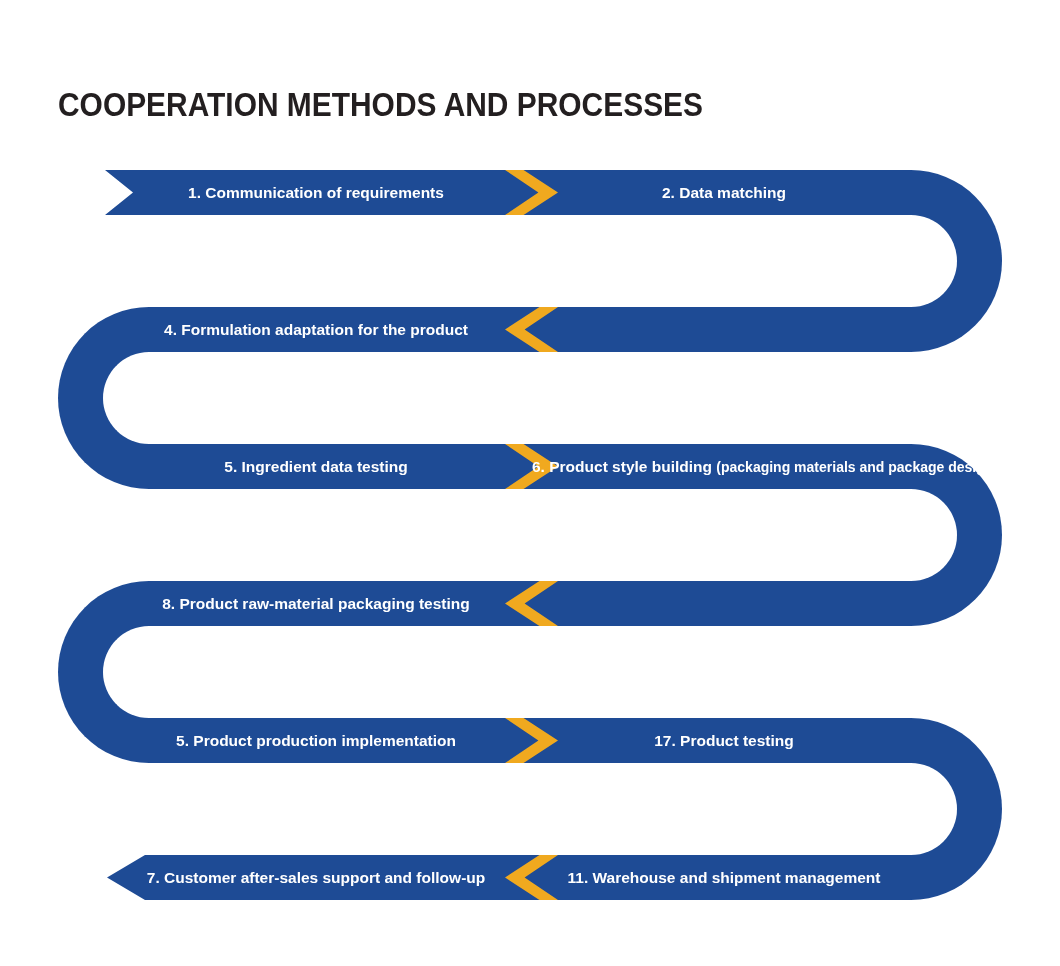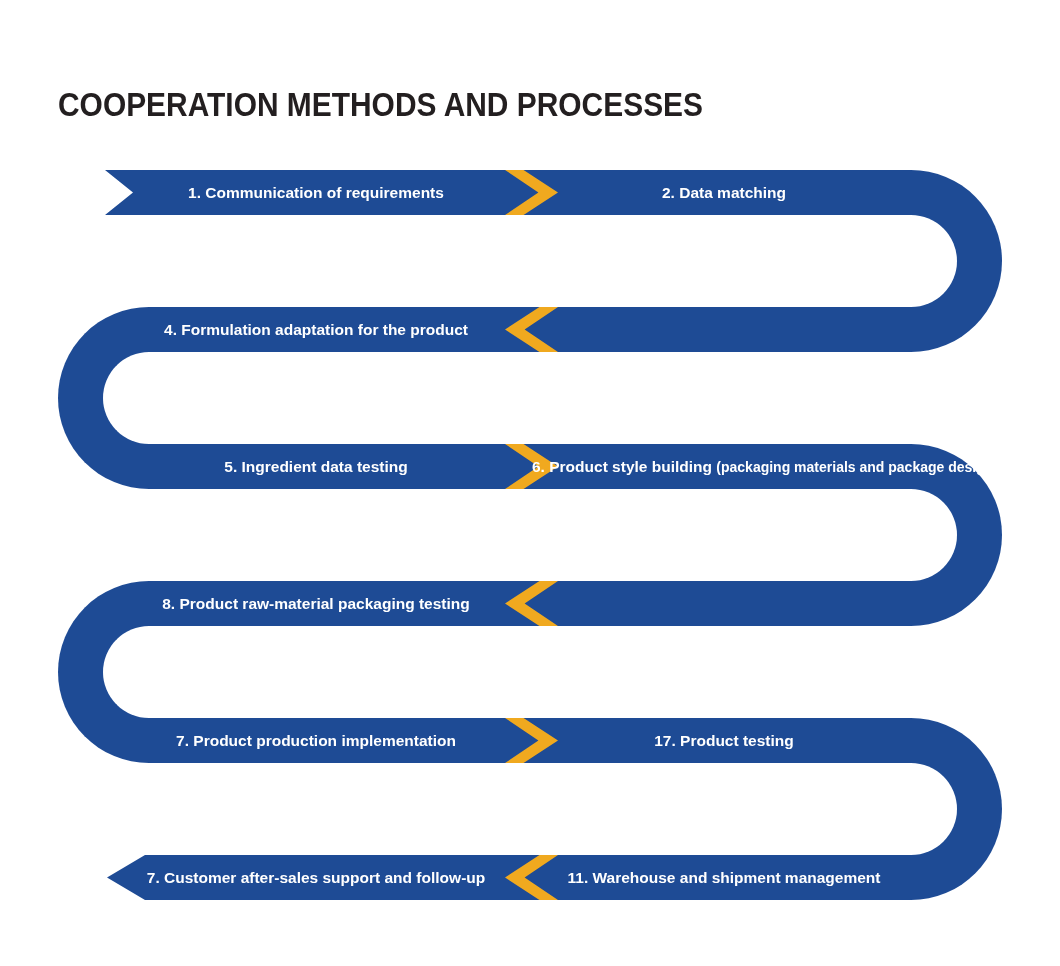--- a/index.html
+++ b/index.html
@@ -69,19 +69,19 @@
   <div class="lbl pos-left  r1">1. Communication of requirements</div>
   <div class="lbl pos-right r1">2. Data matching</div>
 
   <div class="lbl pos-left  r2">4. Formulation adaptation for the product</div>
 
   <div class="lbl pos-left  r3">5. Ingredient data testing</div>
   <div class="lbl pos-right r3"><span>6. Product style building</span> <span class="note">(packaging materials and package design)</span></div>
 
   <div class="lbl pos-left  r4">8. Product raw-material packaging testing</div>
 
-  <div class="lbl pos-left  r5">7. Product production implementation</div>
+  <div class="lbl pos-left  r5">5. Product production implementation</div>
   <div class="lbl pos-right r5">17. Product testing</div>
 
   <div class="lbl pos-left  r6">7. Customer after-sales support and follow-up</div>
   <div class="lbl pos-right r6">11. Warehouse and shipment management</div>
 
 </div>
 
 </body></html>

